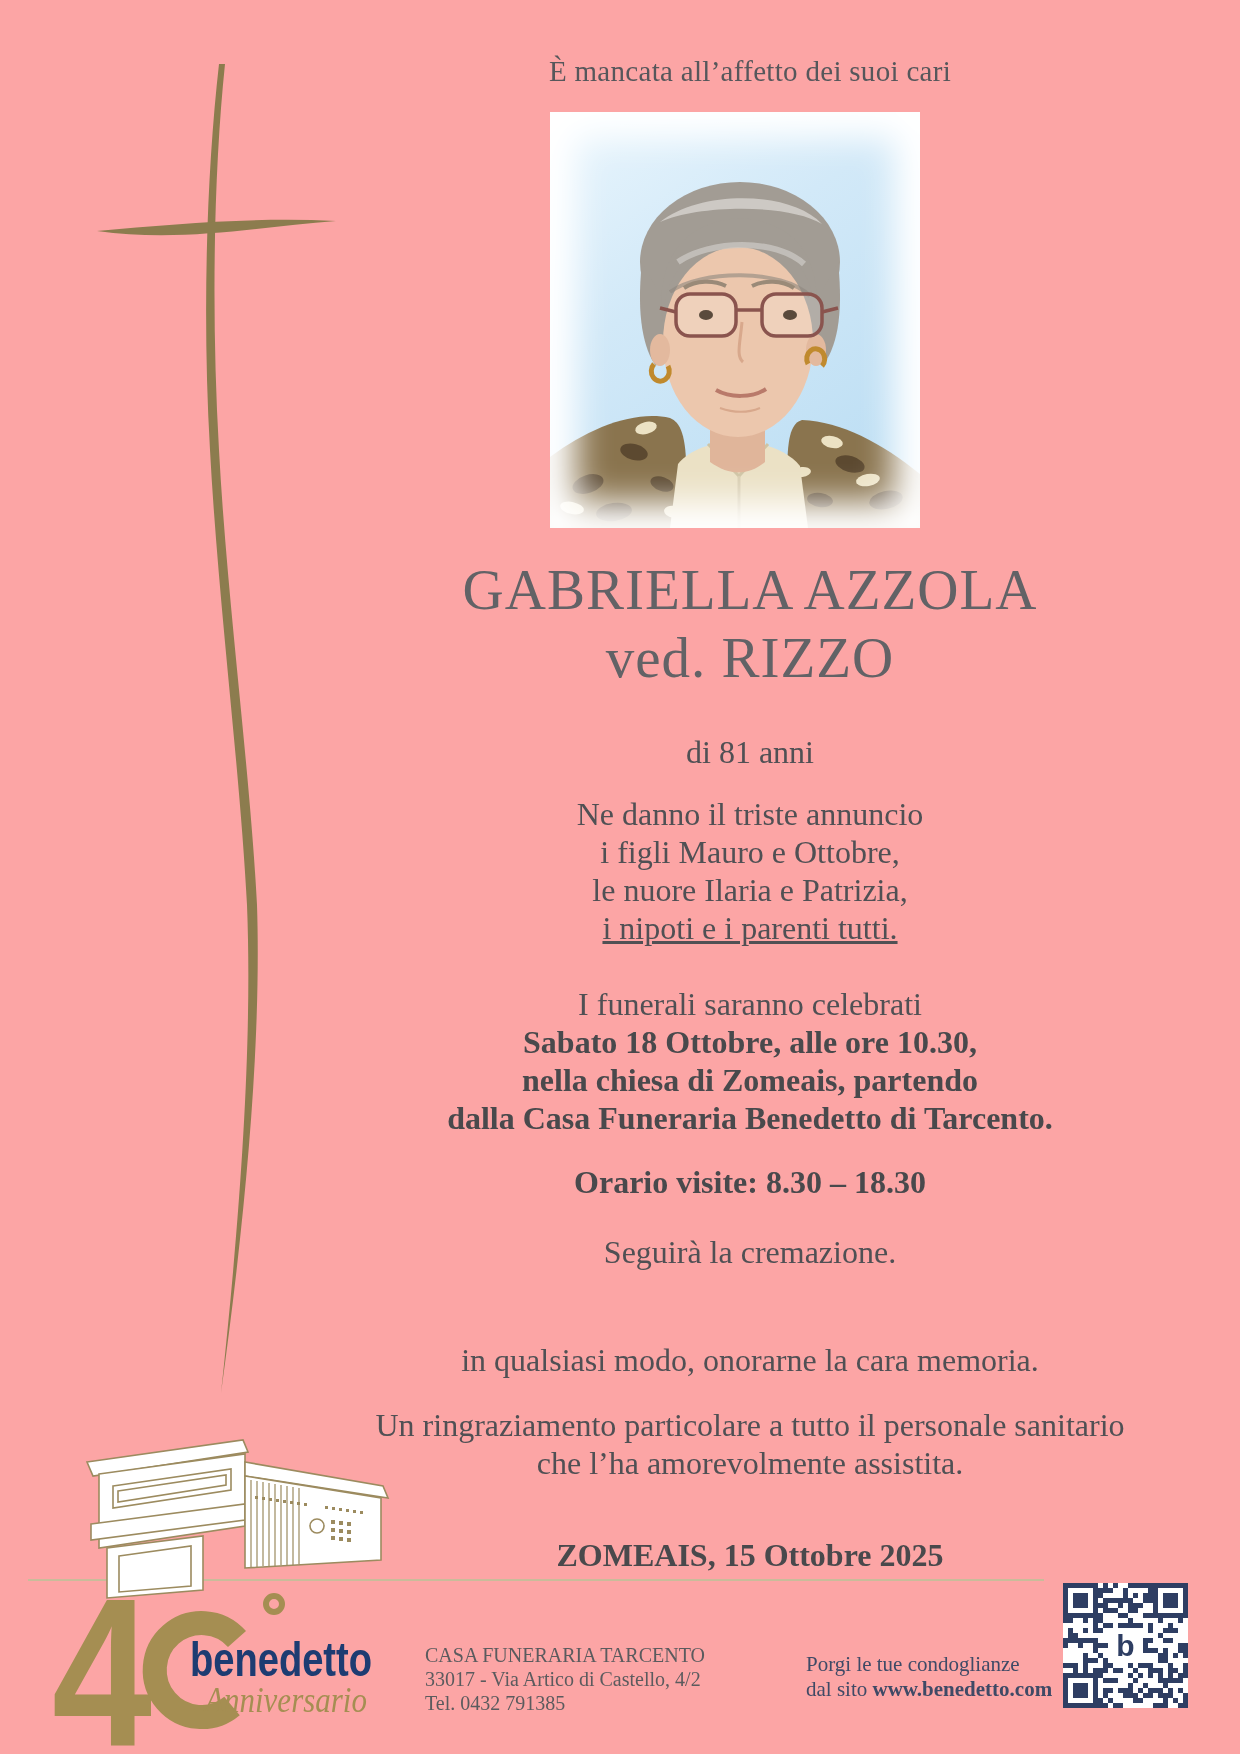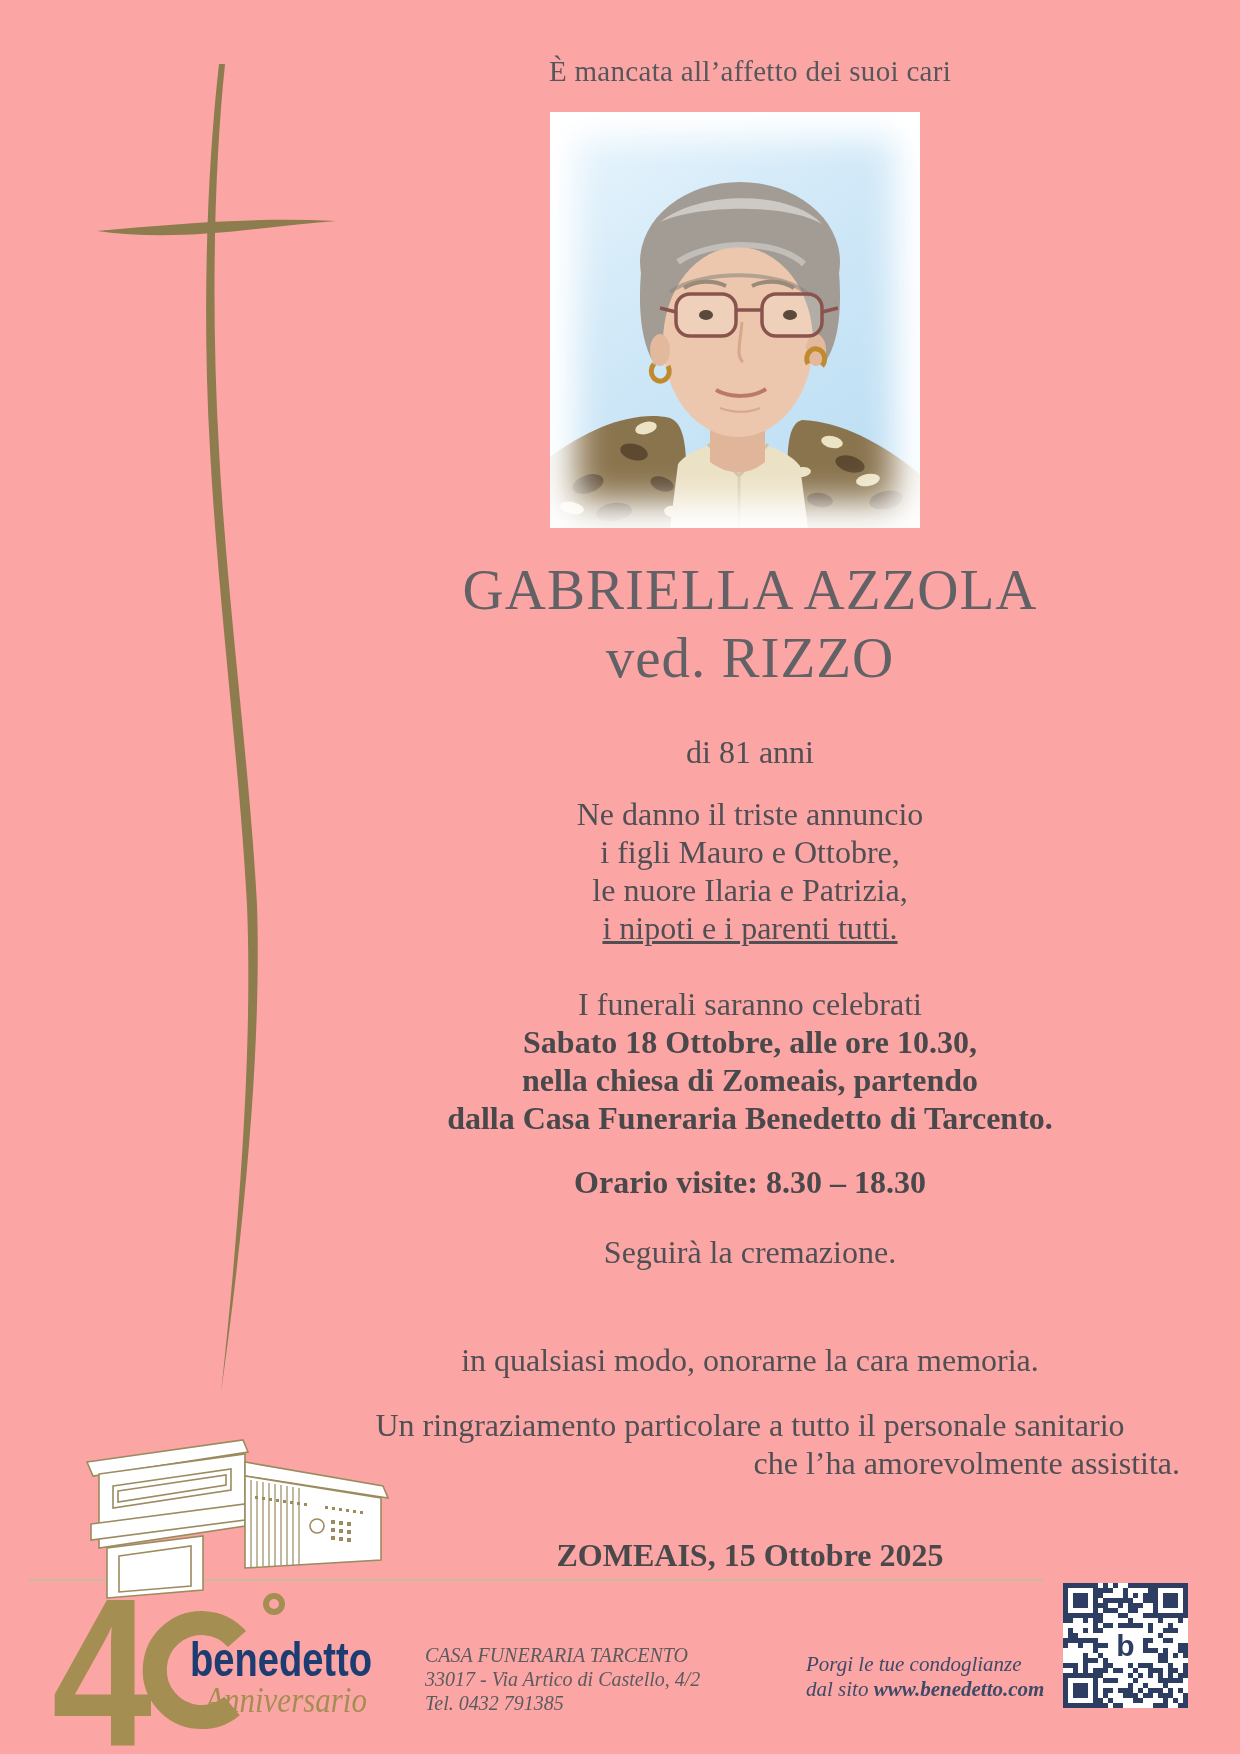--- a/index.html
+++ b/index.html
@@ -30,26 +30,26 @@
     content:'';position:absolute;inset:0;
     box-shadow:inset 0 0 34px 26px #ffffff;
   }
   
   .sepline{position:absolute;left:28px;top:1579px;width:1016px;height:2px;background:#c9bc9a;}
   .building{position:absolute;left:85px;top:1438px;z-index:2;}
   .logo40{position:absolute;left:50px;top:1590px;z-index:3;}
   
   .address{
     position:absolute;left:425px;top:1643px;
-    font-style:italic;color:#5b5b5e;
+    color:#5b5b5e;
     font-size:20px;line-height:24px;
   }
   .condolences{
     position:absolute;left:806px;top:1652px;width:250px;
-    font-style:italic;color:#3f4a66;
+    color:#3f4a66;
     font-size:21px;line-height:25px;
   }
   .condolences b{font-weight:bold;}
   .qr{position:absolute;left:1063px;top:1583px;width:125px;height:125px;}
 </style>
 </head>
 <body>
 
 <div class="page">
 
@@ -157,21 +157,21 @@
   <div class="tline bold" style="top:1061px;">nella chiesa di Zomeais, partendo</div>
   <div class="tline bold" style="top:1099px;">dalla Casa Funeraria Benedetto di Tarcento.</div>
 
   <div class="tline bold" style="top:1163px;">Orario visite: 8.30 – 18.30</div>
 
   <div class="tline" style="top:1233px;">Seguirà la cremazione.</div>
 
   <div class="tline" style="top:1341px;">in qualsiasi modo, onorarne la cara memoria.</div>
 
   <div class="tline" style="top:1406px;">Un ringraziamento particolare a tutto il personale sanitario</div>
-  <div class="tline" style="top:1444px;text-align:right;">che l’ha amorevolmente assistita.</div>
+  <div class="tline" style="top:1444px;">che l’ha amorevolmente assistita.</div>
 
   <div class="tline placedate" style="top:1536px;">ZOMEAIS, 15 Ottobre 2025</div>
 
   <div class="sepline"></div>
 
   <svg class="building" width="310" height="165" viewBox="0 0 310 165">
     <g stroke="#9c8b5f" stroke-width="1.6" fill="#ffffff">
       <path d="M 2,24 L 158,2 L 163,14 L 8,38 Z"></path>
       <path d="M 14,36 L 160,16 L 160,88 L 14,110 Z"></path>
       <path d="M 28,48 L 146,31 L 146,52 L 28,70 Z" fill="none"></path>

